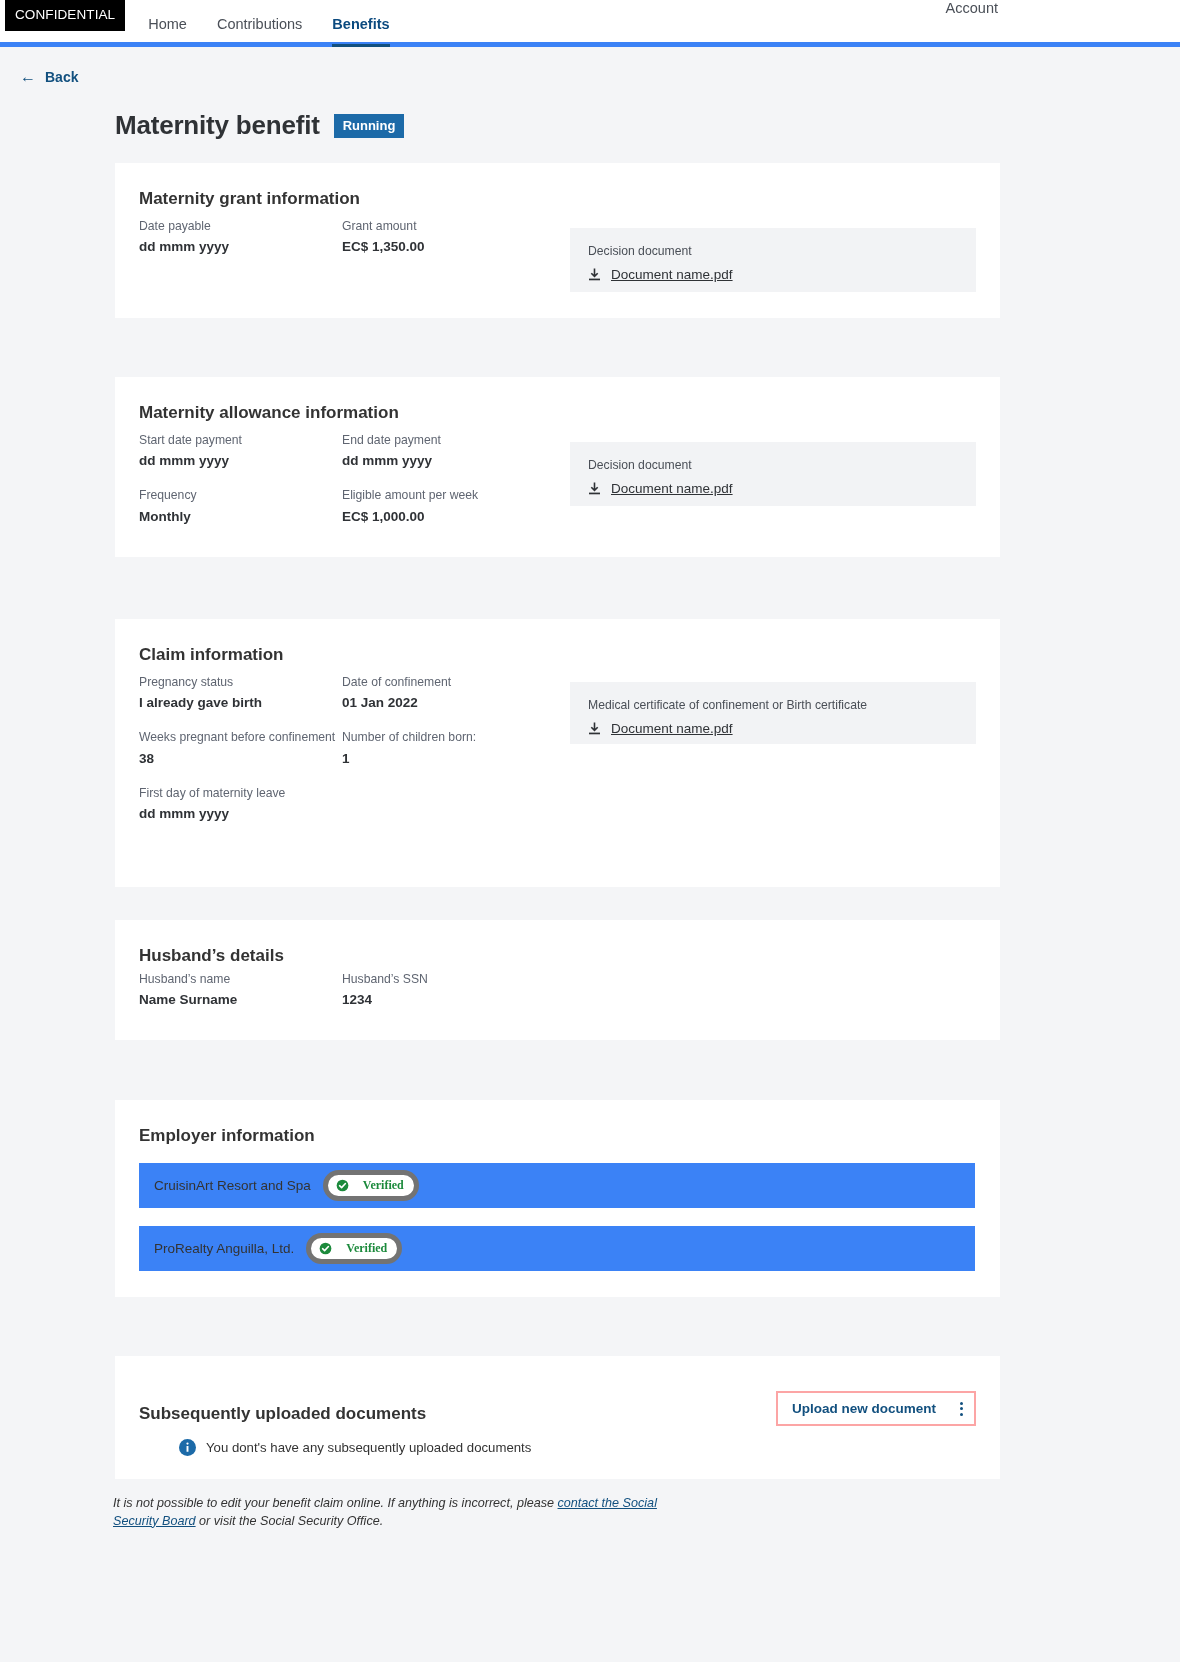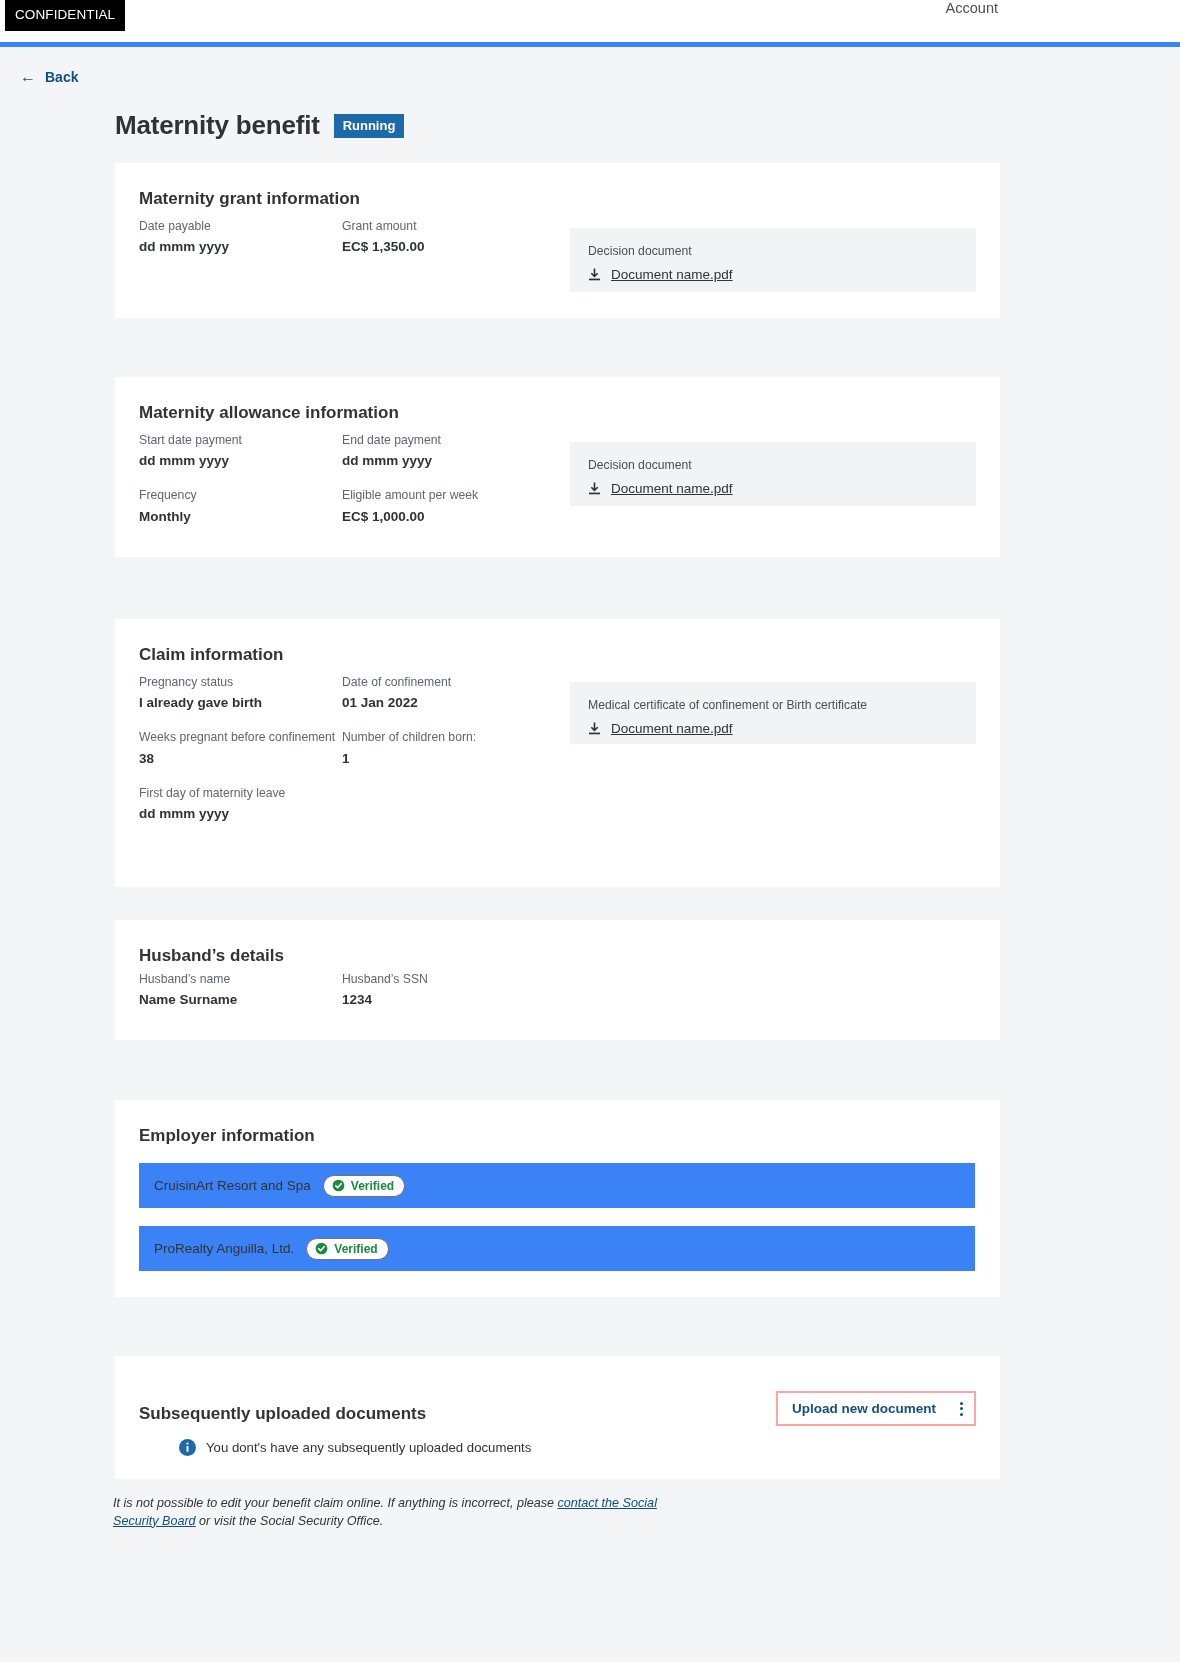--- a/index.html
+++ b/index.html
@@ -184,25 +184,26 @@
     padding-left: 15px;
     gap: 12px;
   }
   .employer-name {
     font-size: 13.5px;
     color: #333333;
   }
   .verified-pill {
     display: inline-flex;
     align-items: center;
-    gap: 6px;
-    border: 1px solid #737373;
+    gap: 14px;
+    border: 5px solid #737373;
     border-radius: 20px;
     background: #ffffff;
     padding: 3px 10px 3px 8px;
+    font-family: Liberation Serif, serif;
   }
   .verified-text {
     font-size: 12px;
     font-weight: bold;
     color: #1c8a3c;
   }
 
   
   .upload-btn {
     position: absolute;
@@ -267,20 +268,25 @@
     color: #12507f;
     text-decoration: underline;
     cursor: pointer;
   }
 </style>
 </head>
 <body>
 
 <div class="navbar">
   <div class="confidential-badge">CONFIDENTIAL</div>
+  <div class="nav-links">
+    <div class="nav-link">Home</div>
+    <div class="nav-link">Contributions</div>
+    <div class="nav-link active">Benefits</div>
+  </div>
   <div class="account-link">Account</div>
 </div>
 
 <div class="back-row">
   <span class="back-arrow">←</span>
   <span class="back-label">Back</span>
 </div>
 
 <div class="title-row">
   <div class="page-title">Maternity benefit</div>

